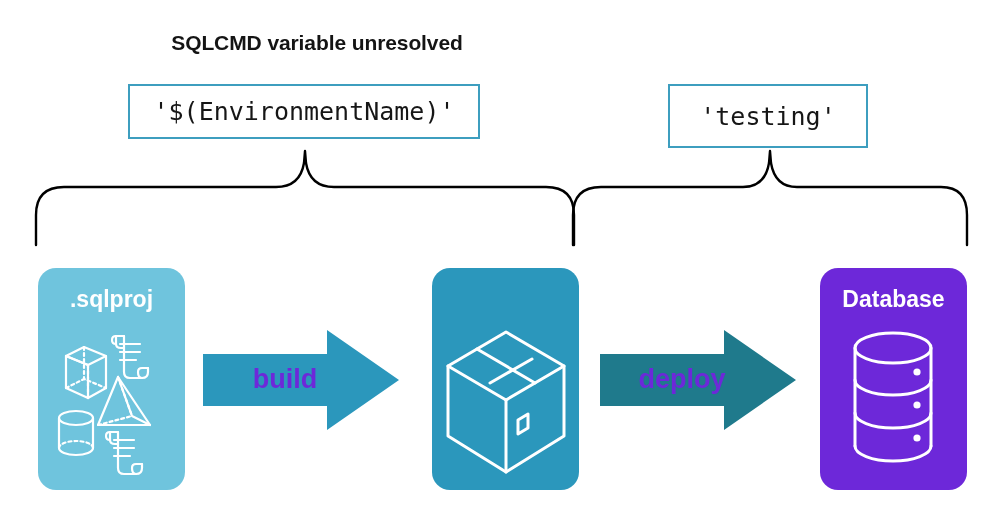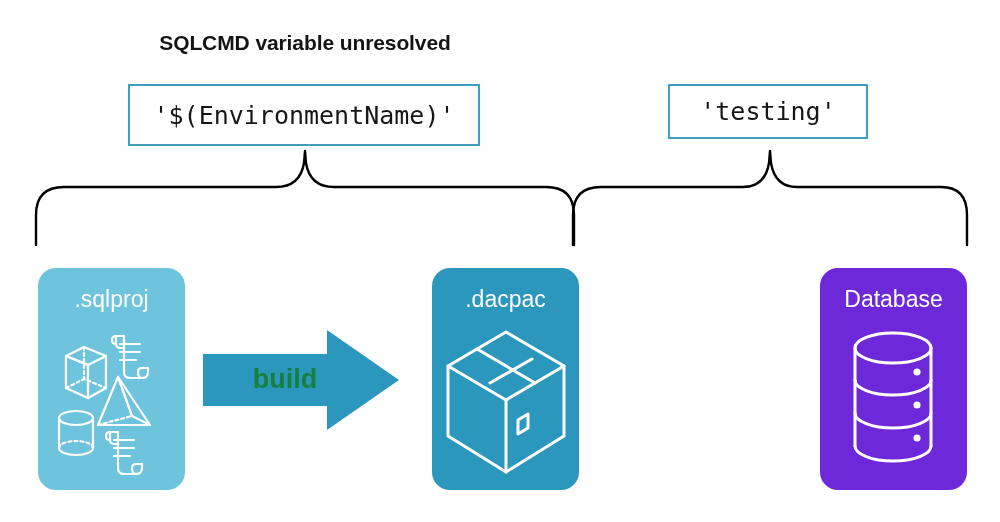--- a/index.html
+++ b/index.html
@@ -25,39 +25,39 @@
   .caption {
     position: absolute;
     text-align: center;
     font-family: "Liberation Sans", sans-serif;
     font-weight: bold;
     font-size: 21px;
     color: #141414;
     letter-spacing: -0.1px;
     white-space: nowrap;
   }
-  #caption-left  { left: 105px; top: 31px; width: 400px; }
+  #caption-left  { left: 117px; top: 31px; width: 400px; }
   #caption-right { left: 608px; top: 31px; width: 320px; }
 
   
   .codebox {
     position: absolute;
     box-sizing: border-box;
     background: #ffffff;
     border: 2px solid #3d9ebf;
     display: flex;
     align-items: center;
     justify-content: center;
     font-family: "DejaVu Sans Mono", monospace;
     font-size: 25px;
     color: #161616;
     white-space: nowrap;
   }
-  #codebox-left  { left: 128px; top: 84px; width: 352px; height: 62px; }
-  #codebox-right { left: 668px; top: 84px; width: 200px; height: 55px; }
+  #codebox-left  { left: 128px; top: 84px; width: 352px; height: 55px; }
+  #codebox-right { left: 668px; top: 84px; width: 200px; height: 64px; }
 
   
   .brace-svg {
     position: absolute;
     top: 145px;
     height: 105px;
     pointer-events: none;
   }
   #brace-left  { left: 28px;  width: 552px; }
   #brace-right { left: 565px; width: 410px; }
@@ -75,21 +75,21 @@
   #box-dacpac   { left: 432px; background: #2b97bc; }
   #box-database { left: 820px; background: #6d28d9; }
 
   .box-label {
     position: absolute;
     top: 18px;
     left: 0;
     width: 100%;
     text-align: center;
     font-family: "Liberation Sans", sans-serif;
-    font-weight: normal;
+    font-weight: bold;
     font-size: 23px;
     color: #ffffff;
     white-space: nowrap;
   }
   .box-art {
     position: absolute;
     top: 52px;
     left: 0;
     width: 147px;
     height: 165px;
@@ -107,21 +107,21 @@
   .arrow-wrap svg { display: block; }
   .arrow-label {
     position: absolute;
     top: 36px;
     left: 14px;
     width: 136px;
     text-align: center;
     font-family: "Liberation Sans", sans-serif;
     font-weight: bold;
     font-size: 27px;
-    color: #15803d;
+    color: #6d28d9;
     white-space: nowrap;
   }
 </style>
 </head>
 <body>
 
 <div class="stage">
 
   <div class="caption" id="caption-left">SQLCMD variable unresolved</div>
 
@@ -187,36 +187,41 @@
   </div>
 
   <div class="arrow-wrap" id="arrow-build">
     <svg width="200" height="104" viewBox="0 0 200 104">
       <path d="M0,26 L124,26 L124,2 L196,52 L124,102 L124,78 L0,78 Z" fill="#2b97bc"></path>
     </svg>
     <div class="arrow-label">build</div>
   </div>
 
   <div class="stagebox" id="box-dacpac">
-    <div class="box-label">.dacpac</div>
     <svg class="box-art" viewBox="0 0 147 165">
       <g fill="none" stroke="#ffffff" stroke-width="3" stroke-linecap="round" stroke-linejoin="round">
 
         <path d="M74,12 L132,46 L132,116 L74,152 L16,116 L16,46 Z"></path>
         <path d="M16,46 L74,80 L132,46"></path>
         <path d="M74,80 L74,152"></path>
 
         <path d="M45,29 L103,63"></path>
         <path d="M58,63 L100,39"></path>
 
         <path d="M86,100 L96,94 L96,108 L86,114 Z"></path>
       </g>
     </svg>
   </div>
 
+  <div class="arrow-wrap" id="arrow-deploy">
+    <svg width="200" height="104" viewBox="0 0 200 104">
+      <path d="M0,26 L124,26 L124,2 L196,52 L124,102 L124,78 L0,78 Z" fill="#1f7a8c"></path>
+    </svg>
+    <div class="arrow-label">deploy</div>
+  </div>
 
   <div class="stagebox" id="box-database">
     <div class="box-label">Database</div>
     <svg class="box-art" viewBox="0 0 147 165">
       <g fill="none" stroke="#ffffff" stroke-width="3" stroke-linecap="round" stroke-linejoin="round">
         <ellipse cx="73" cy="28" rx="38" ry="15"></ellipse>
         <path d="M35,28 L35,126"></path>
         <path d="M111,28 L111,126"></path>
         <path d="M35,126 A38,15 0 0 0 111,126"></path>
         <path d="M35,60 A38,15 0 0 0 111,60"></path>

